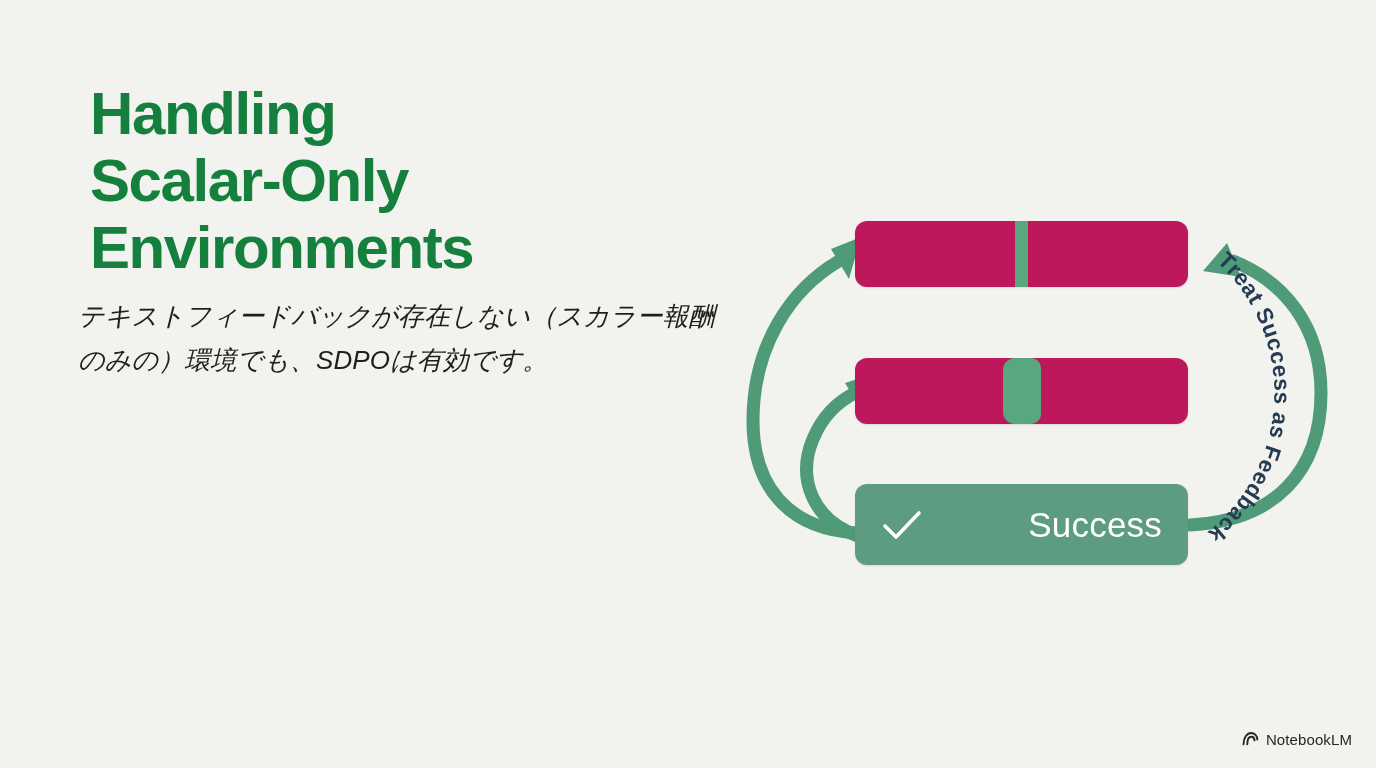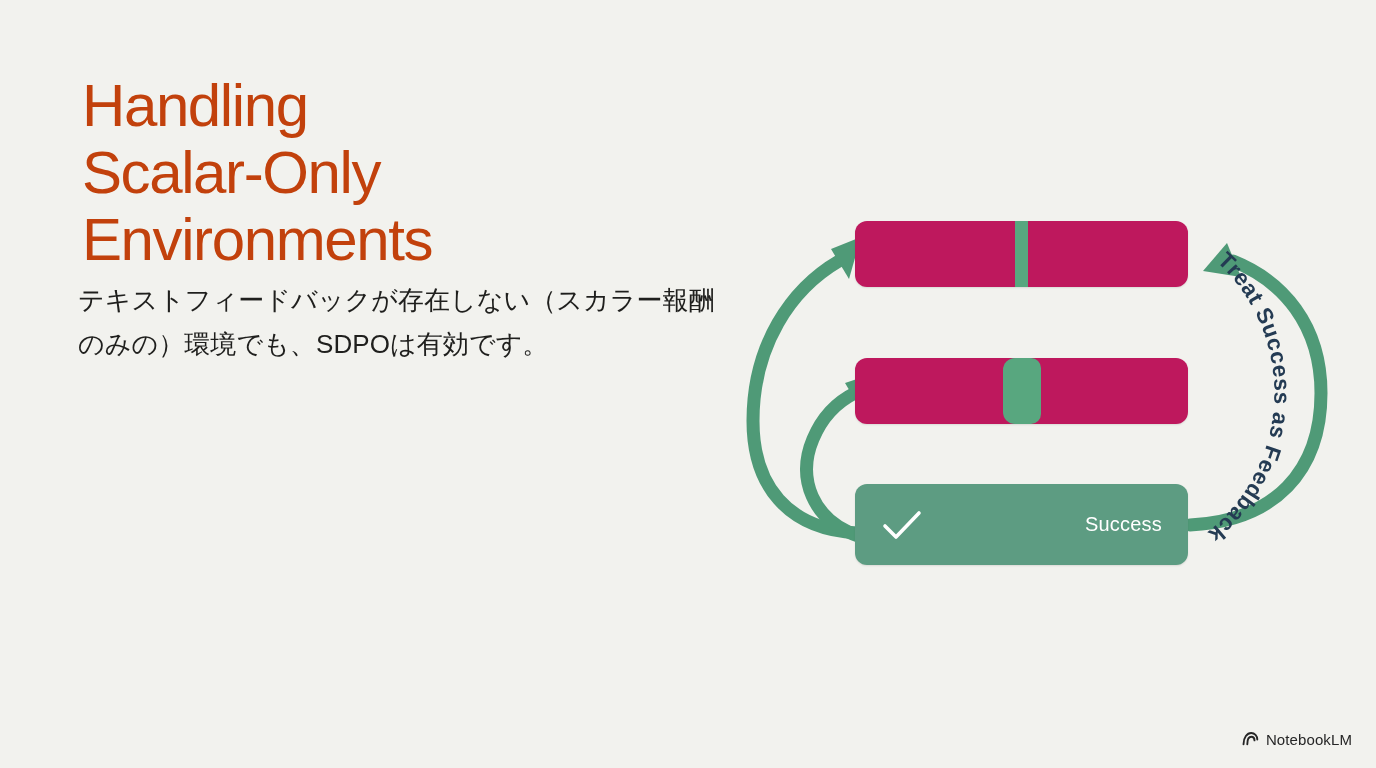--- a/index.html
+++ b/index.html
@@ -25,27 +25,28 @@
   
   .left-col {
     position: absolute;
     left: 78px;
     top: 68px;
     width: 640px;
   }
   .slide-title {
     font-size: 60px;
     line-height: 1.12;
-    font-weight: 400;
+    font-weight: 700;
     letter-spacing: -1.4px;
-    color: #c2410c;
-    margin: 4px;
+    color: #15803d;
+    margin: 12px;
     white-space: pre-line;
   }
   .body-block {
+    font-style: italic;
   }
   .body-para {
     font-size: 26px;
     line-height: 1.72;
     color: #1f1f1d;
     margin: 0 0 34px 0;
     letter-spacing: 0.1px;
   }
   .body-para:last-child { margin-bottom: 0; }
 
@@ -121,21 +122,21 @@
   .card-label {
     flex: 1 1 auto;
     text-align: right;
     padding-right: 26px;
     color: #ffffff;
     font-size: 28px;
     font-weight: 400;
     letter-spacing: 0.2px;
   }
   .card-label-success {
-    font-size: 20px;
+    font-size: 35px;
   }
 
   
   .arc-text {
     font-size: 22.5px;
     font-weight: 700;
     fill: #243b53;
     letter-spacing: 0.6px;
   }
 

